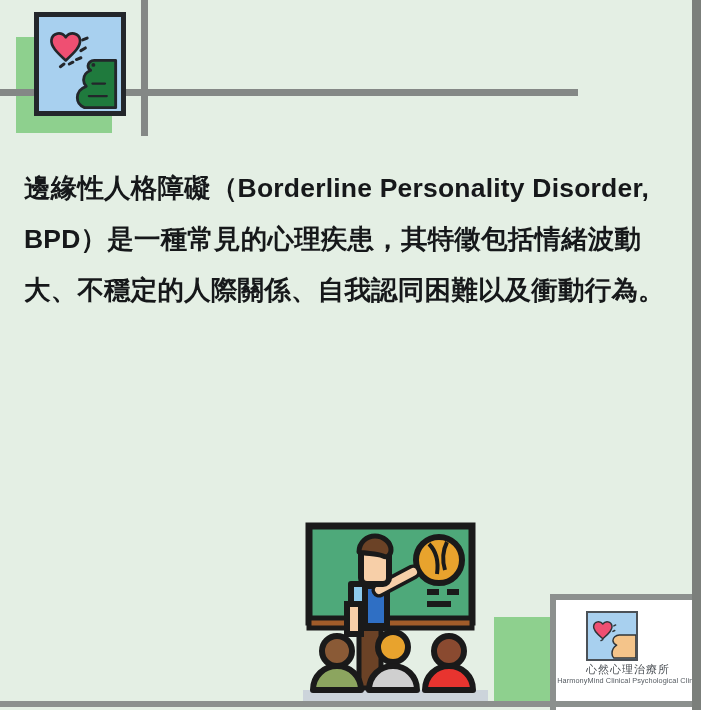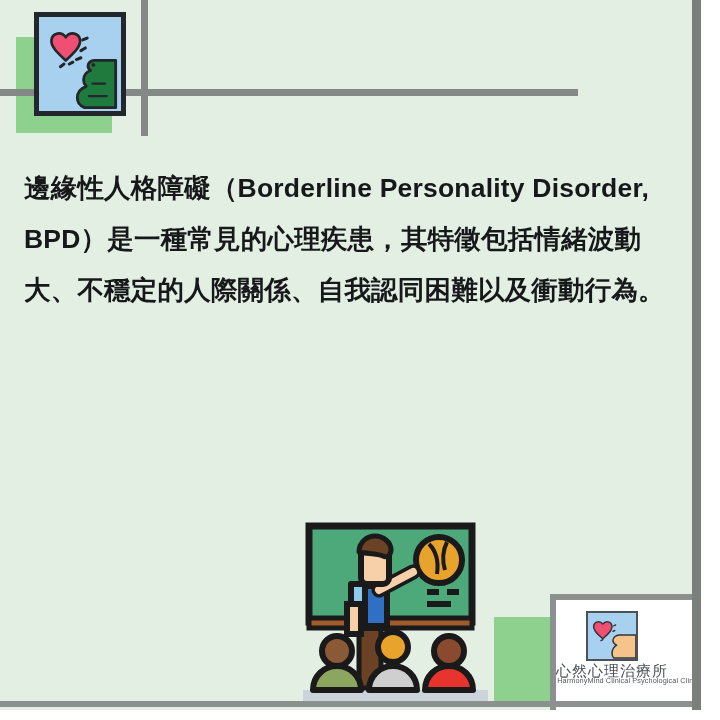--- a/index.html
+++ b/index.html
@@ -167,21 +167,22 @@
     background: #a8d0ef;
     border: 2px solid #4b5157;
     box-sizing: border-box;
   }
   .wm-logo svg { display: block; width: 100%; height: 100%; }
   .wm-zh {
     position: absolute;
     left: 0;
     top: 62px;
     width: 144px;
-    font-size: 15px;
+    text-align: center;
+    font-size: 11px;
     color: #4a4f54;
     letter-spacing: 1px;
     white-space: nowrap;
   }
   .wm-en {
     position: absolute;
     left: 0;
     top: 76px;
     width: 144px;
     text-align: center;

